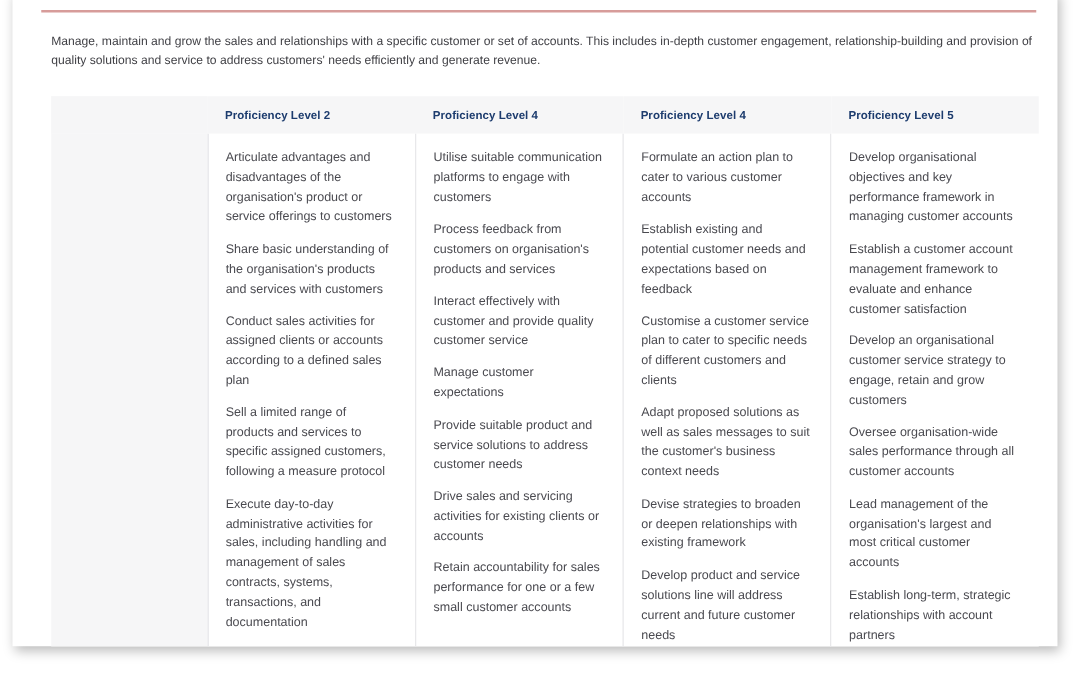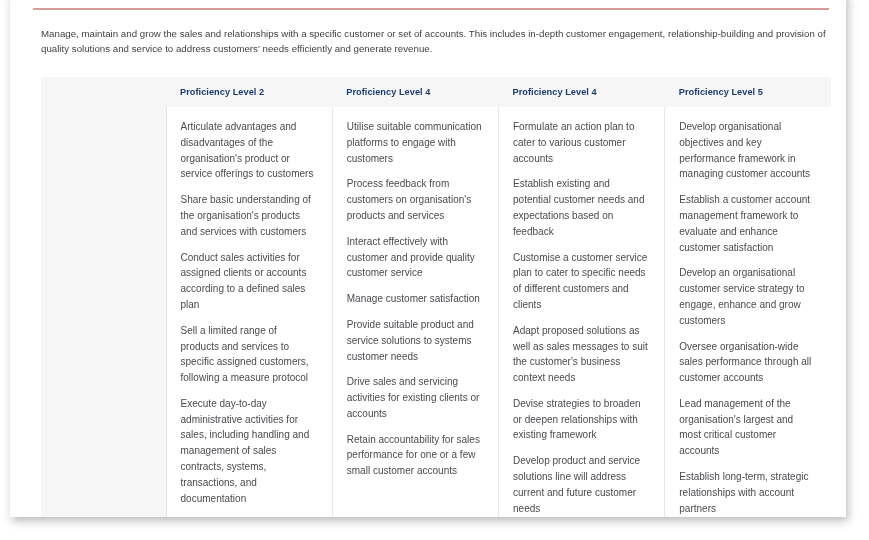--- a/index.html
+++ b/index.html
@@ -210,42 +210,42 @@
                     <li>Conduct sales activities for assigned clients or accounts according to a defined sales plan</li>
                     <li>Sell a limited range of products and services to specific assigned customers, following a measure protocol</li>
                     <li>Execute day-to-day administrative activities for sales, including handling and management of sales contracts, systems, transactions, and documentation</li>
                   </ul>
               </td>
               <td class="level-cell">
                 <ul class="bullet-list">
                     <li>Utilise suitable communication platforms to engage with customers</li>
                     <li>Process feedback from customers on organisation's products and services</li>
                     <li>Interact effectively with customer and provide quality customer service</li>
-                    <li>Manage customer satisfaction</li>
-                    <li>Provide suitable product and service solutions to systems customer needs</li>
+                    <li>Manage customer expectations</li>
+                    <li>Provide suitable product and service solutions to address customer needs</li>
                     <li>Drive sales and servicing activities for existing clients or accounts</li>
                     <li>Retain accountability for sales performance for one or a few small customer accounts</li>
                   </ul>
               </td>
               <td class="level-cell">
                 <ul class="bullet-list">
                     <li>Formulate an action plan to cater to various customer accounts</li>
                     <li>Establish existing and potential customer needs and expectations based on feedback</li>
                     <li>Customise a customer service plan to cater to specific needs of different customers and clients</li>
                     <li>Adapt proposed solutions as well as sales messages to suit the customer's business context needs</li>
                     <li>Devise strategies to broaden or deepen relationships with existing framework</li>
                     <li>Develop product and service solutions line will address current and future customer needs</li>
                     <li>Set up processes to measure and manage customer satisfaction in line with key performance indicators</li>
                   </ul>
               </td>
               <td class="level-cell last">
                 <ul class="bullet-list">
                     <li>Develop organisational objectives and key performance framework in managing customer accounts</li>
                     <li>Establish a customer account management framework to evaluate and enhance customer satisfaction</li>
-                    <li>Develop an organisational customer service strategy to engage, enhance and grow customers</li>
+                    <li>Develop an organisational customer service strategy to engage, retain and grow customers</li>
                     <li>Oversee organisation-wide sales performance through all customer accounts</li>
                     <li>Lead management of the organisation's largest and most critical customer accounts</li>
                     <li>Establish long-term, strategic relationships with account partners</li>
                   </ul>
               </td>
             </tr>
           </tbody>
         </table>
       </div>
 

